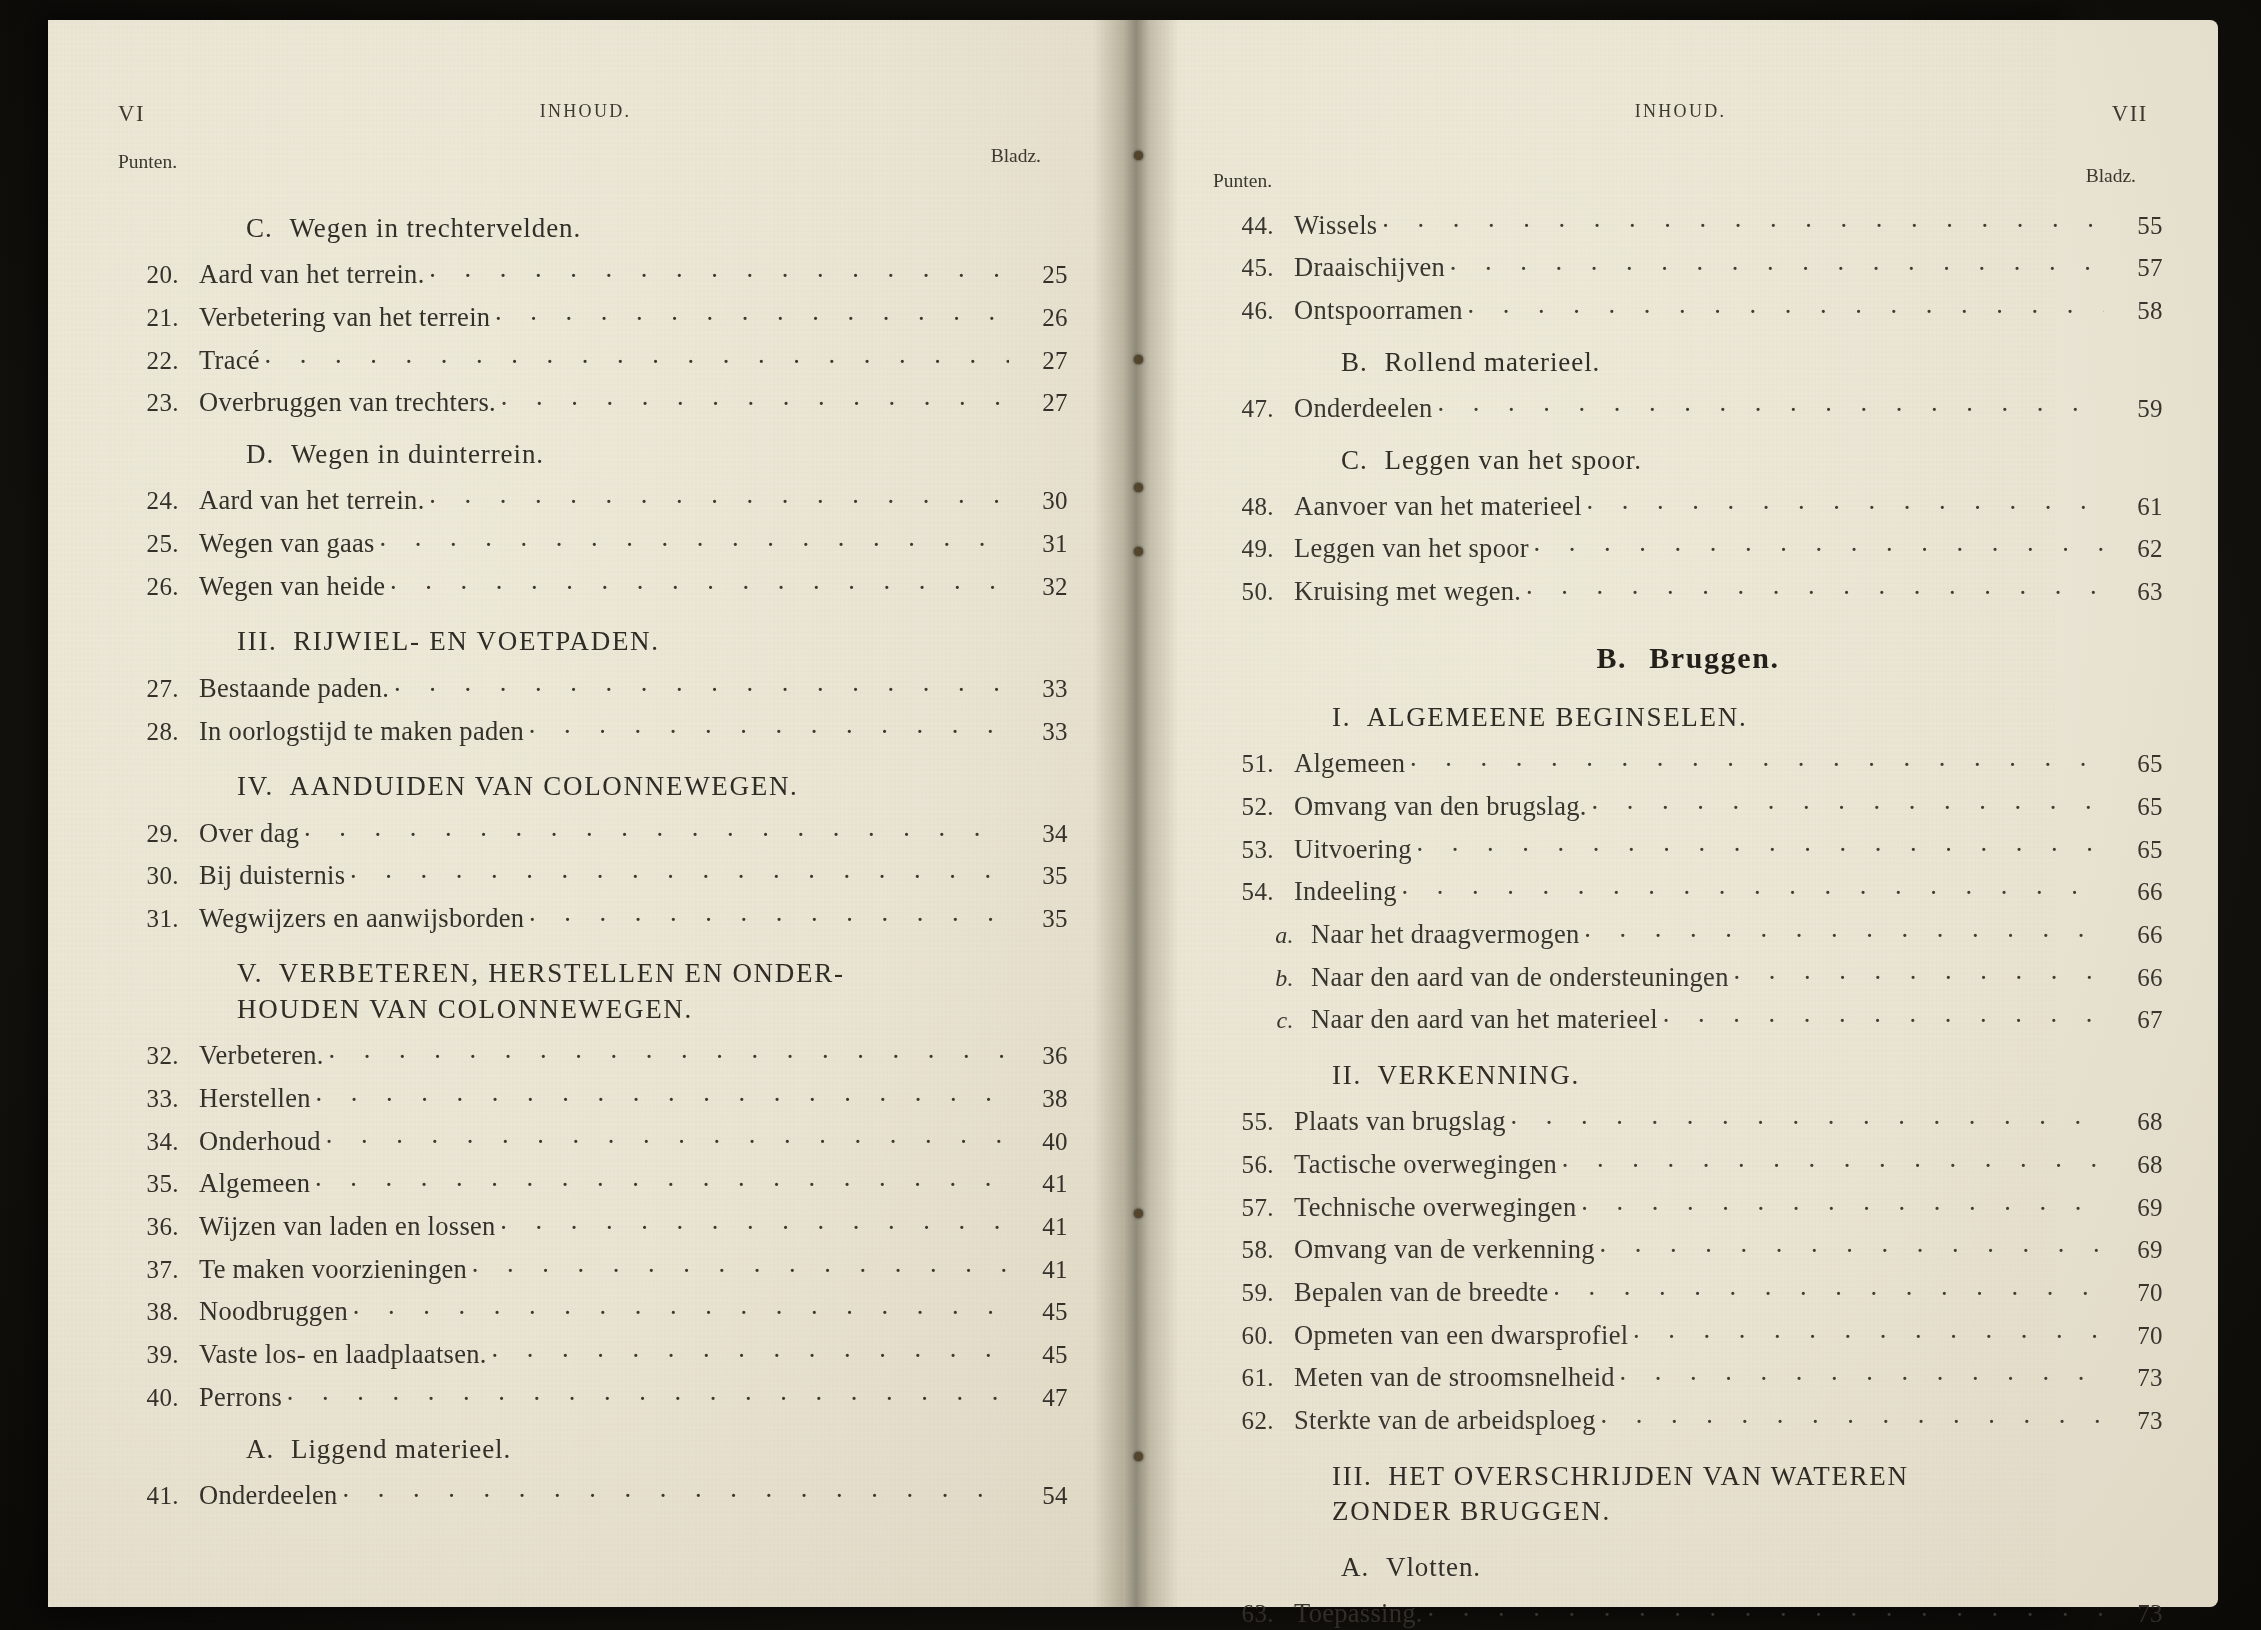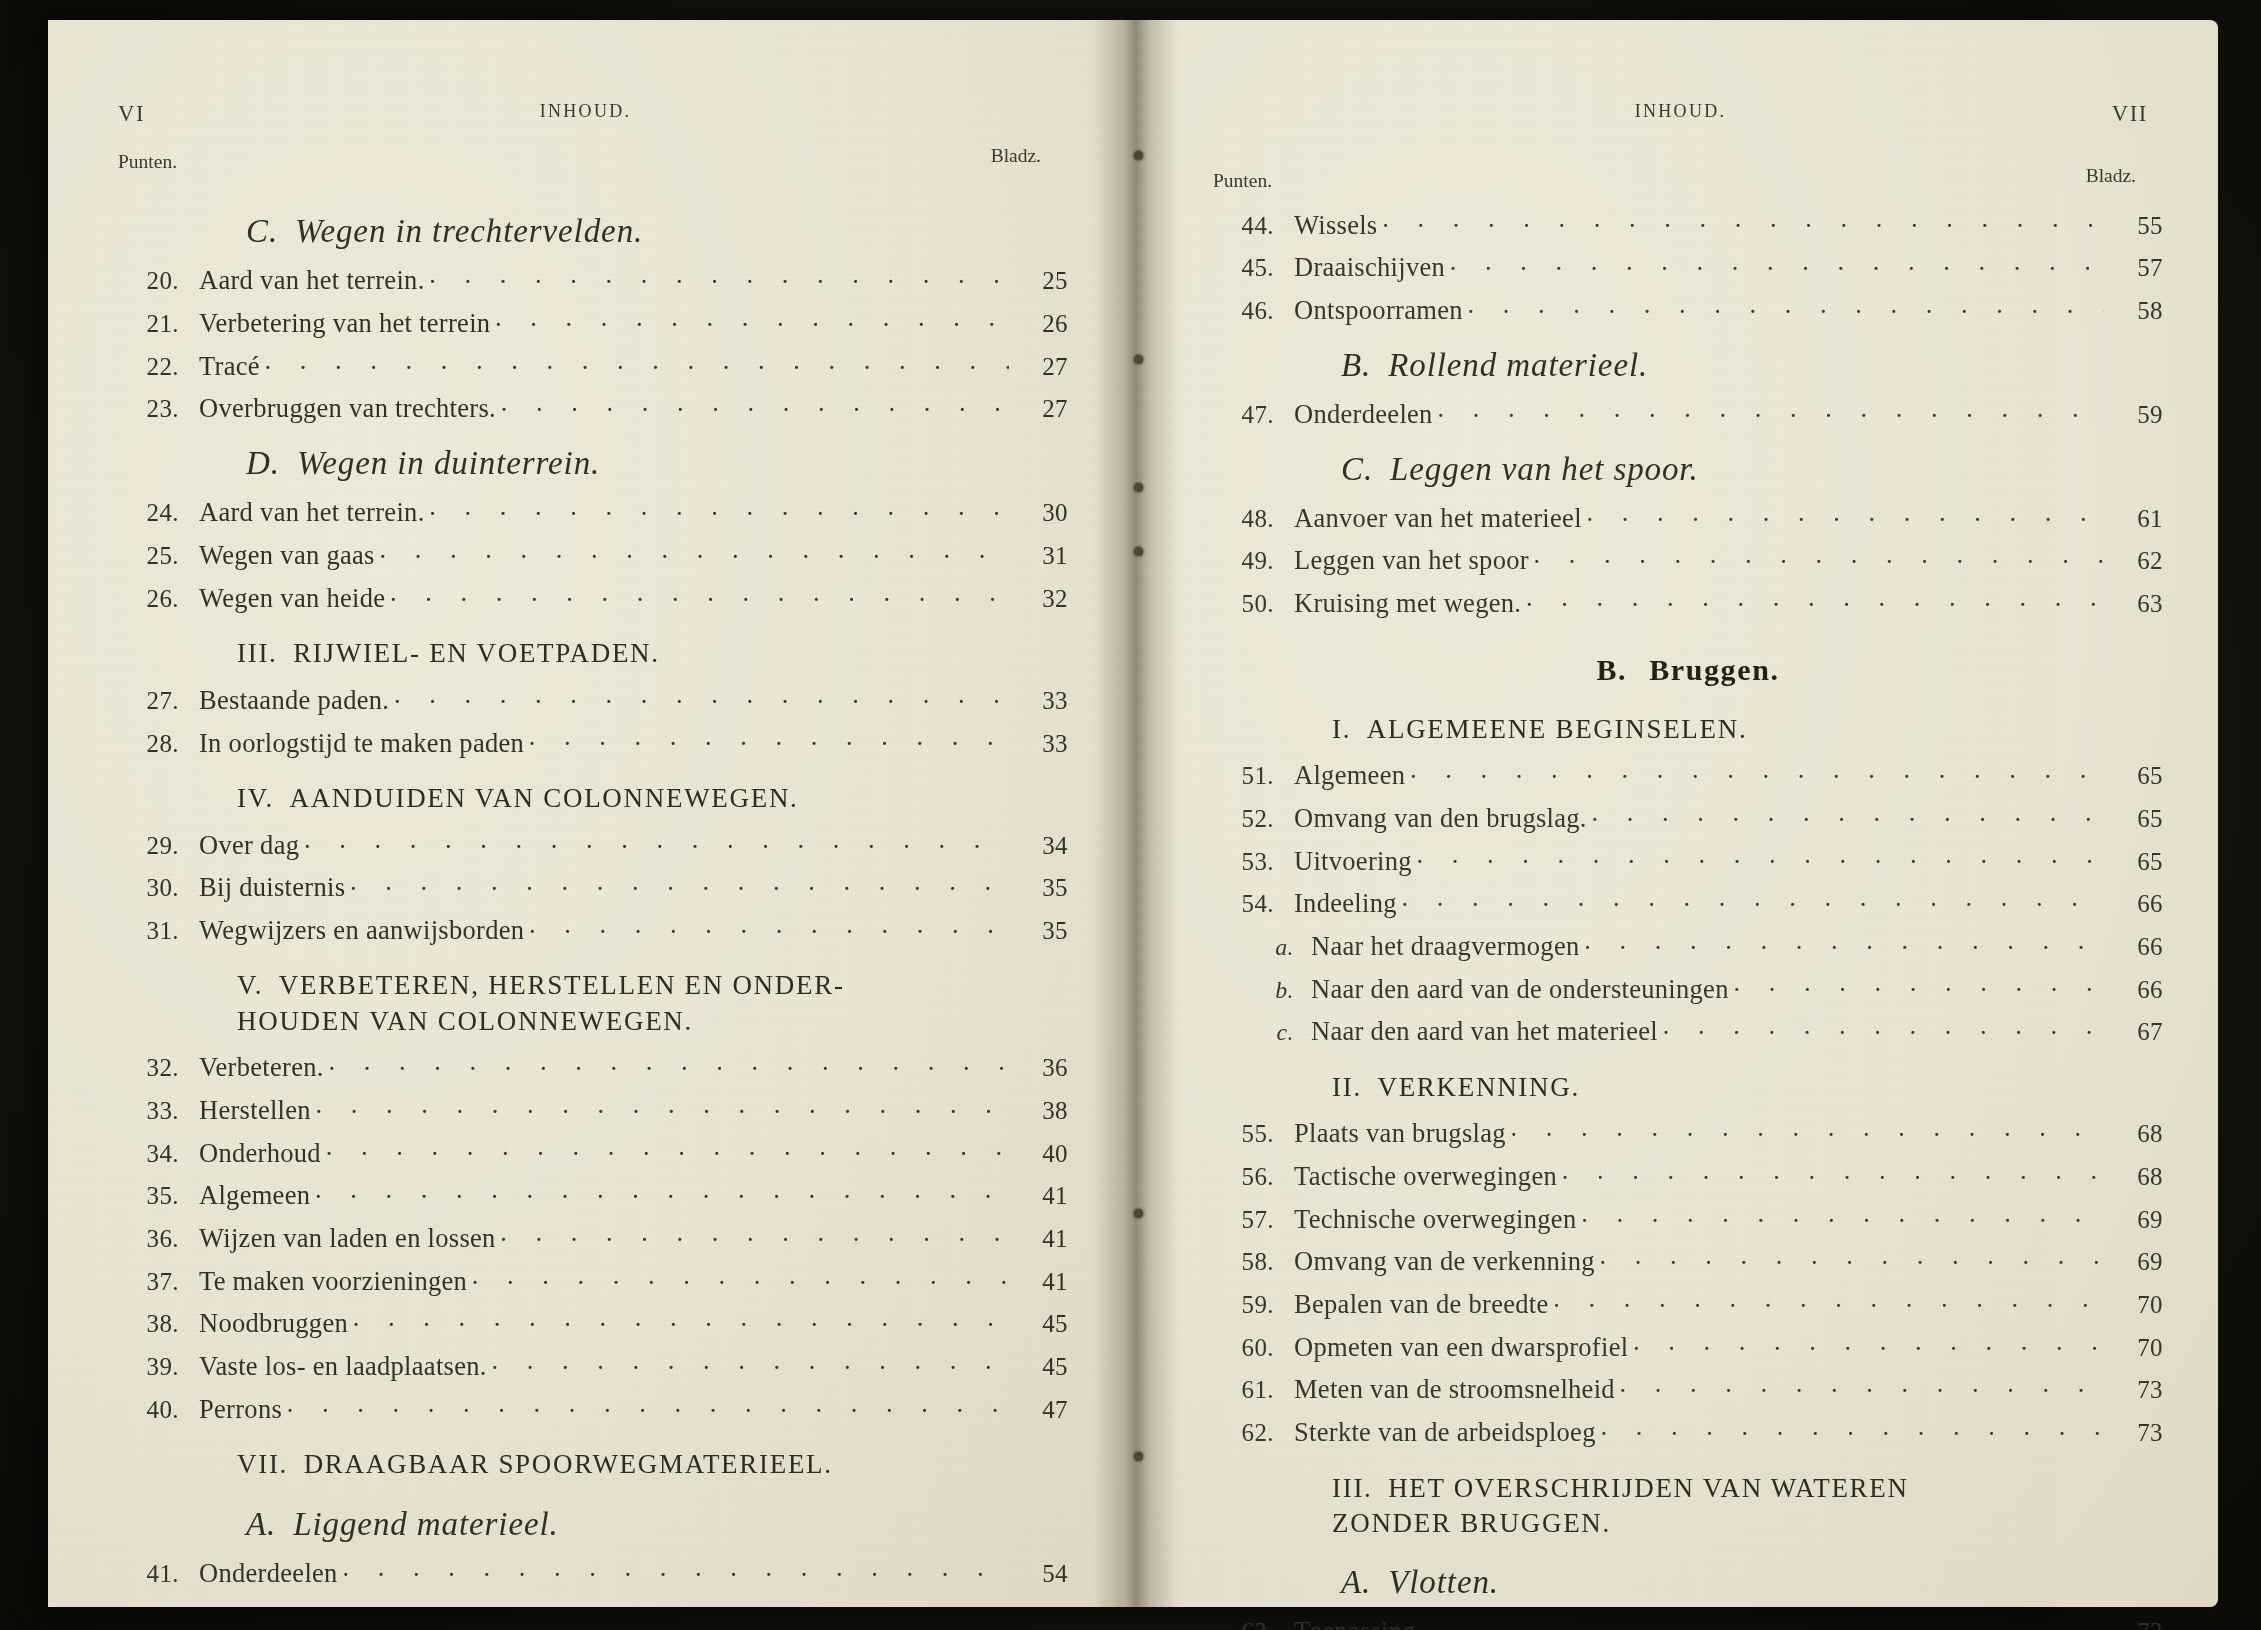--- a/index.html
+++ b/index.html
@@ -172,22 +172,21 @@
     color: #3a372f;
   }
   .pg {
     flex: 0 0 59px;
     text-align: right;
     font-size: 25px;
     letter-spacing: 0.4px;
   }
   
   .h-sub {
-    font-style: italic;
-    font-size: 33px;
+    font-size: 27px;
     letter-spacing: 0.9px;
     margin: 23.4px 0 12.5px 128px;
     color: #312e28;
   }
   .h-sub .lbl { margin-right: 17px; }
   .h-roman {
     font-size: 27px;
     letter-spacing: 1.7px;
     margin: 25px 0 11px 119px;
     color: #2e2b25;
@@ -347,21 +346,20 @@
               <span class="title">Vaste los- en laadplaatsen.</span>
               <span class="leader"></span>
               <span class="pg">45</span>
             </div>
             <div class="row">
               <span class="num">40.</span>
               <span class="title">Perrons</span>
               <span class="leader"></span>
               <span class="pg">47</span>
             </div>
-            <div class="h-roman"><span class="lbl">VII.</span><span>DRAAGBAAR SPOORWEGMATERIEEL.</span></div>
             <div class="h-sub"><span class="lbl">A.</span><span>Liggend materieel.</span></div>
             <div class="row">
               <span class="num">41.</span>
               <span class="title">Onderdeelen</span>
               <span class="leader"></span>
               <span class="pg">54</span>
             </div>
           </div>
       </div>
     </div>

